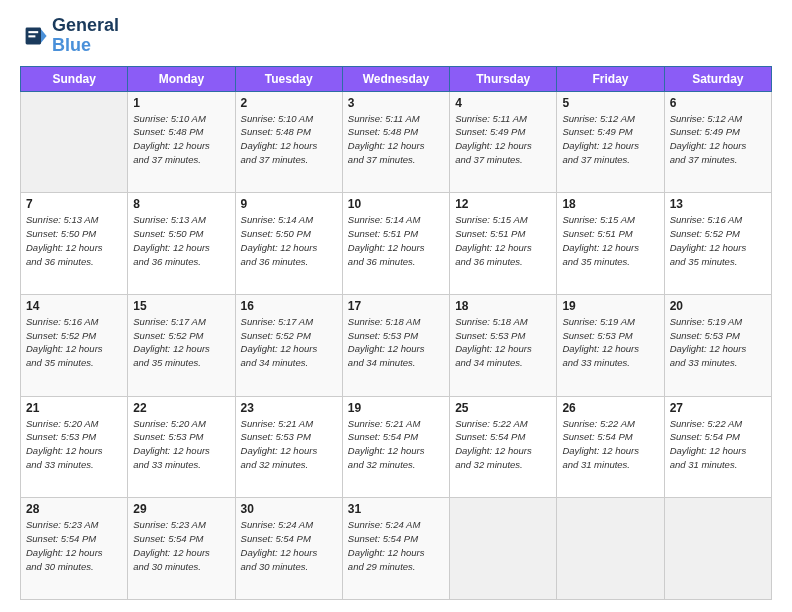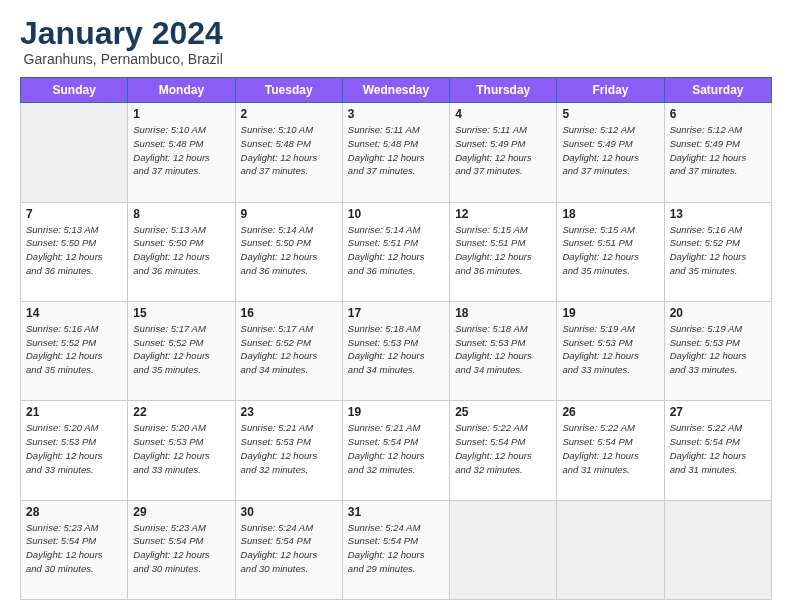--- a/index.html
+++ b/index.html
@@ -94,23 +94,31 @@
     }
     .empty-cell {
       background: #f0f0f0 !important;
     }
   </style>
 </head>
 <body>
 
 <div class="page">
   <div class="header">
-    <div class="title-block">
-      <div class="month-title">January 2024</div>
-      <div class="subtitle">Garanhuns, Pernambuco, Brazil</div>
+    <div class="logo">
+      <svg class="logo-icon" viewBox="0 0 40 40">
+        <polygon points="28,8 38,20 28,32" fill="#4a90d9"></polygon>
+        <rect x="8" y="8" width="22" height="24" rx="2" fill="#1a3a5c"></rect>
+        <rect x="12" y="13" width="14" height="3" fill="white"></rect>
+        <rect x="12" y="19" width="10" height="3" fill="white"></rect>
+      </svg>
+      <div style="display:flex;flex-direction:column;line-height:1.1;">
+        <span class="logo-text">General</span>
+        <span class="logo-text" style="color:#4a90d9;">Blue</span>
+      </div>
     </div>
   </div>
 
   <table class="calendar-table">
     <thead>
       <tr>
 
       <th>Sunday</th>
           <th>Monday</th>
           <th>Tuesday</th>

